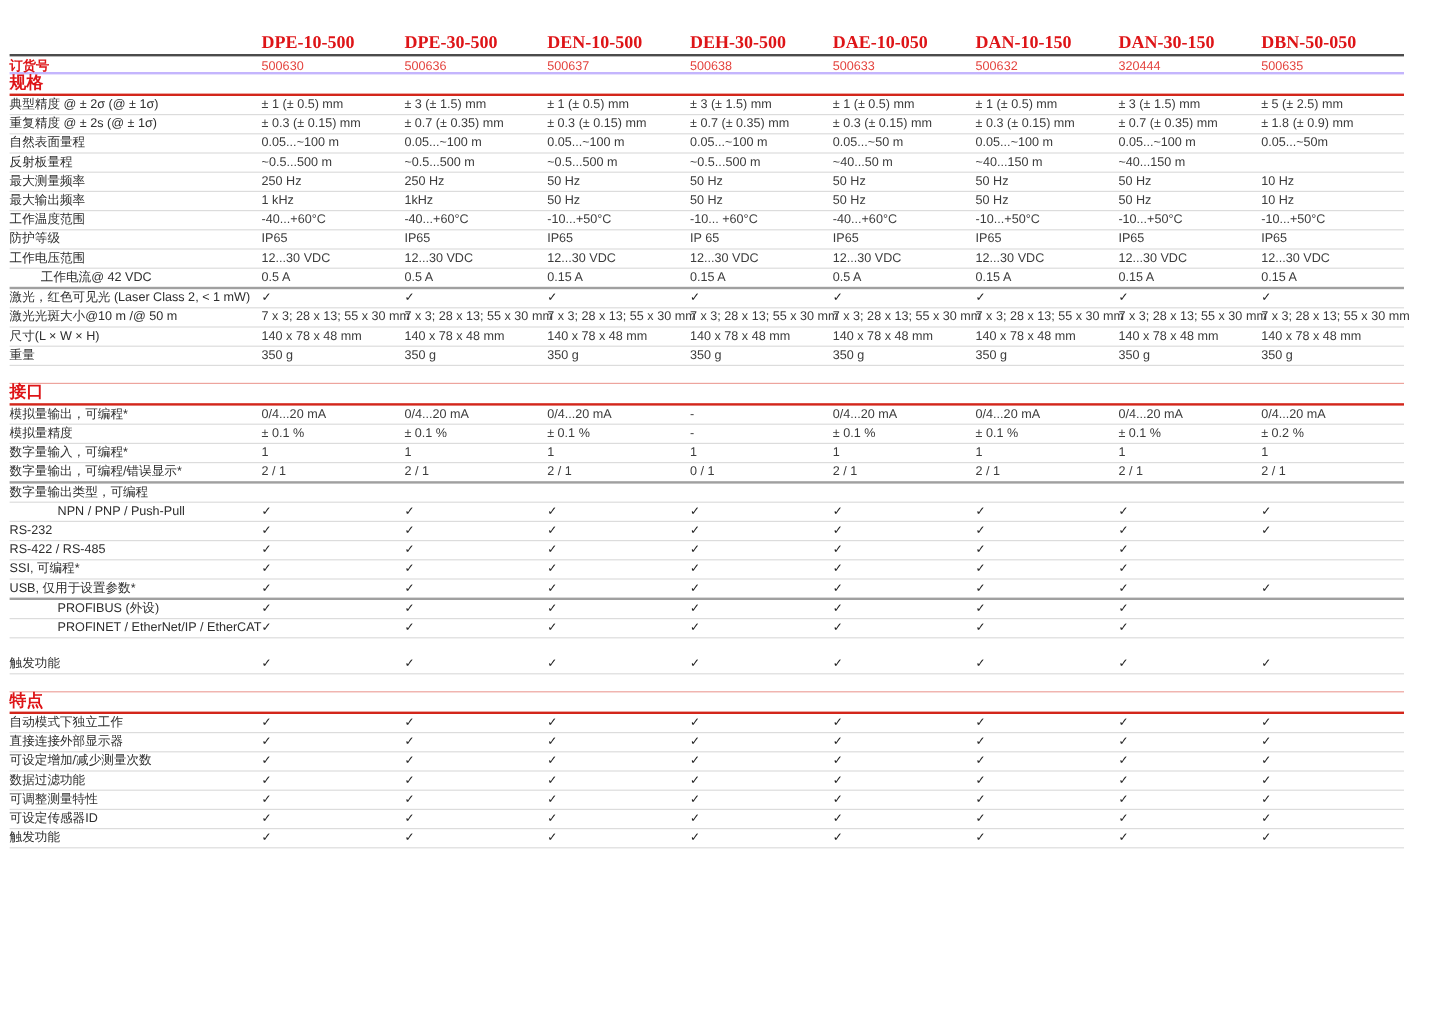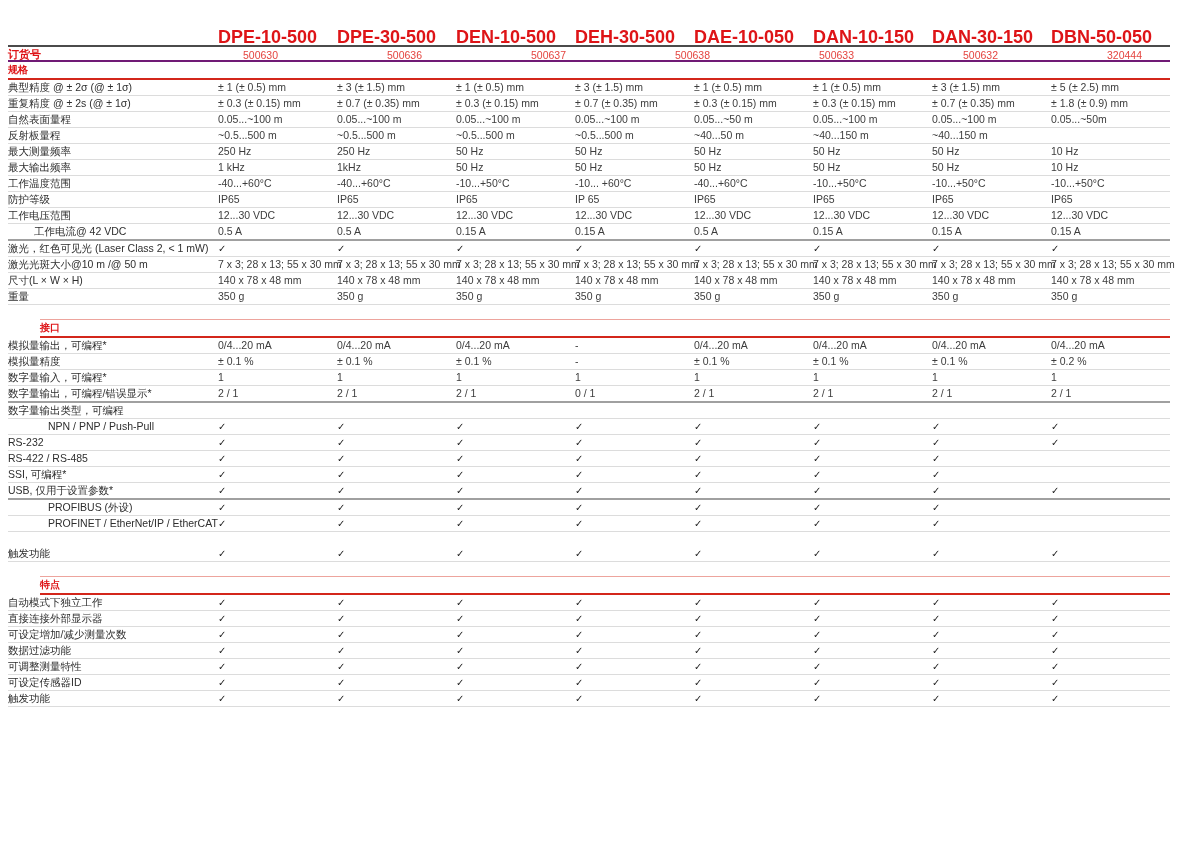--- a/index.html
+++ b/index.html
@@ -19,37 +19,37 @@
     grid-template-columns:210px repeat(8,119px);
     align-items:center;
   }
   .cell{white-space:nowrap;overflow:visible;}
   
   .models-row{
     height:18px;
     border-bottom:2px solid #4b4b4b;
   }
   .model-cell{
-    color:#de1417;font-weight:bold;font-size:18px;letter-spacing:0;
+    color:#de1417;font-weight:bold;font-size:15px;letter-spacing:0;font-family:Liberation Serif, serif;
   }
   
   .order-row{
     height:13px;
-    border-bottom:2px solid #701a75;
-    gap:25px;
+    border-bottom:2px solid #c4b5fd;
   }
   .order-label{color:#de1417;font-weight:bold;font-size:11px;}
   .order-no{color:#e4443f;font-size:10.5px;}
   
   .section-title{
     height:16px;line-height:16px;
-    color:#de1417;font-weight:bold;font-size:10px;
+    color:#de1417;font-weight:bold;font-size:14px;
     border-bottom:2px solid #d3261b;
-  }
-  .section-title.with-top{border-top:1px solid #eda49d;margin-left:32px;}
+    font-family:Liberation Mono, monospace;
+  }
+  .section-title.with-top{border-top:1px solid #eda49d;}
   .section-gap{height:14px;}
   
   .trow{
     height:15px;line-height:15px;
     border-bottom:1px solid #dcdcdc;
     font-size:10.5px;
   }
   .trow.dark{border-bottom:2px solid #a0a0a0;}
   .label-cell{color:#2e2e2e;font-size:10.5px;}
   .label-cell.indent1{padding-left:26px;}

